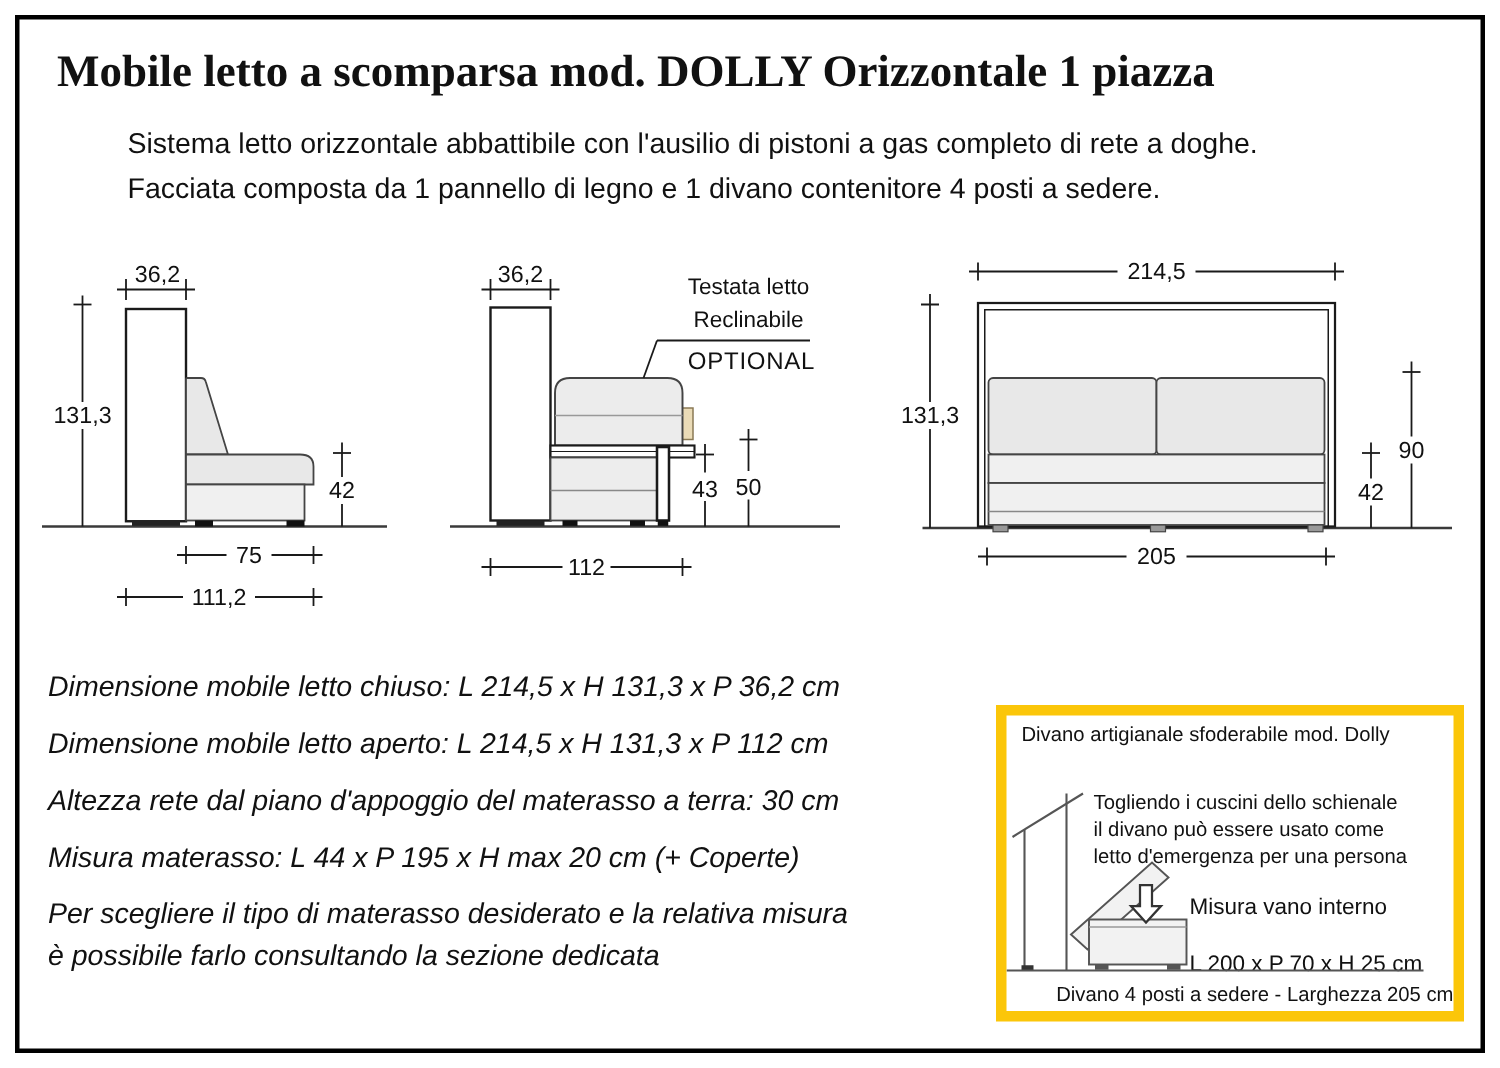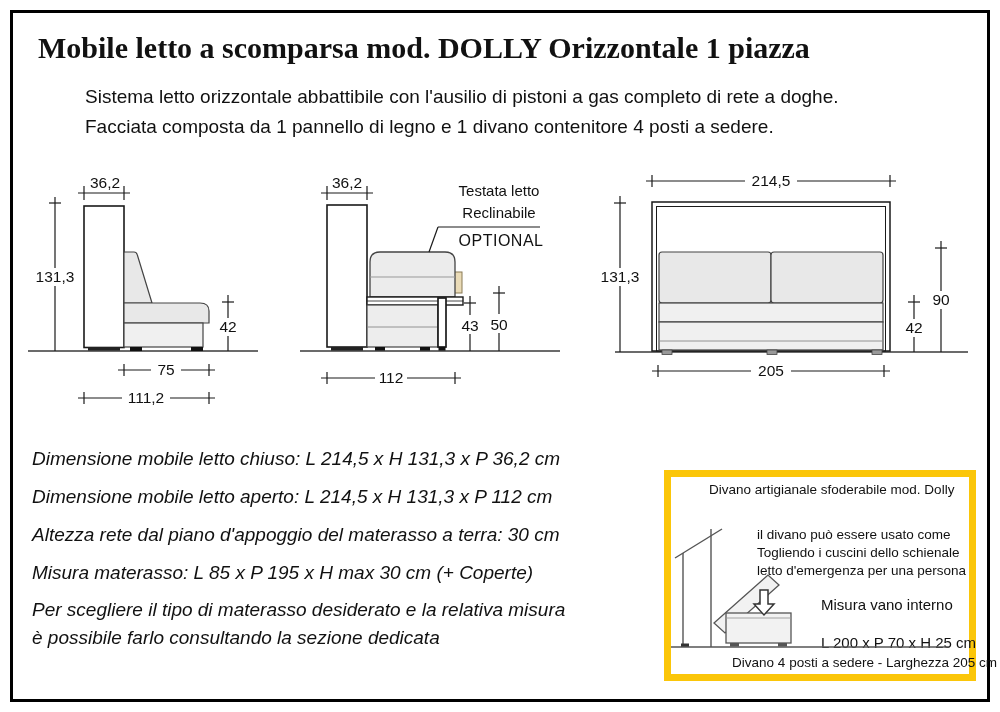--- a/index.html
+++ b/index.html
@@ -16,21 +16,21 @@
   .gln{stroke:#3a3a3a;stroke-width:1.6;fill:none;}
   .panel{fill:#fff;stroke:#1a1a1a;stroke-width:1.6;}
   .cush{fill:#E8E8E8;stroke:#444;stroke-width:1.2;}
   .cushl{fill:#F0F0F0;stroke:#444;stroke-width:1.2;}
   .dtx{font-family:"Liberation Sans",sans-serif;font-size:15.5px;fill:#111;}
   .ntx{font-family:"Liberation Sans",sans-serif;font-size:15px;fill:#111;}
   .otx{font-family:"Liberation Sans",sans-serif;font-size:16px;fill:#111;letter-spacing:.5px;}
   .spec{position:absolute;left:32px;font-size:19px;white-space:nowrap;font-style:italic;}
   .infobox{position:absolute;left:664px;top:470px;width:312px;height:211px;
         box-sizing:border-box;border:7px solid var(--accent-yellow,#FBC609);background:#fff;}
-  .infobox>div{position:absolute;font-size:13.5px;line-height:18px;white-space:nowrap;margin-left:28px;}
+  .infobox>div{position:absolute;font-size:13.5px;line-height:18px;white-space:nowrap;}
   .ib-line1{left:10px;top:4px;}
   .ib-line2{left:10px;top:22px;}
   .ib-note{left:58px;top:49px;}
   .ib-vano-label{left:122px;top:119px;font-size:15px !important;}
   .ib-vano-size{left:122px;top:157px;font-size:15px !important;}
   .ib-footer{left:0;top:177px;width:298px;text-align:right;}
   .ib-sketch{position:absolute;left:0;top:45px;}
   .skln{stroke:#555;stroke-width:1.4;fill:none;}
 </style>
 </head>
@@ -177,29 +177,29 @@
       <line class="dln" x1="73" y1="202" x2="73" y2="214"></line>
       <line class="dln" x1="299" y1="202" x2="299" y2="214"></line>
       <rect x="166" y="199" width="40" height="17" fill="#fff"></rect>
       <text class="dtx" x="186" y="213" text-anchor="middle">205</text>
     </g>
   </svg>
 
   <div class="spec" style="top:448px">Dimensione mobile letto chiuso: L 214,5 x H 131,3 x P 36,2 cm</div>
   <div class="spec" style="top:486px">Dimensione mobile letto aperto: L 214,5 x H 131,3 x P 112 cm</div>
   <div class="spec" style="top:524px">Altezza rete dal piano d'appoggio del materasso a terra: 30 cm</div>
-  <div class="spec" style="top:562px">Misura materasso: L 85 x P 195 x H max 30 cm (+ Coperte)</div>
+  <div class="spec" style="top:562px">Misura materasso: L 44 x P 195 x H max 20 cm (+ Coperte)</div>
   <div class="spec" style="top:599px">Per scegliere il tipo di materasso desiderato e la relativa misura</div>
   <div class="spec" style="top:627px">è possibile farlo consultando la sezione dedicata</div>
 
   <div class="infobox">
     <div class="ib-line1">Divano artigianale sfoderabile mod. Dolly</div>
     <div class="ib-note">
+      <div>Togliendo i cuscini dello schienale</div>
       <div>il divano può essere usato come</div>
-      <div>Togliendo i cuscini dello schienale</div>
       <div>letto d'emergenza per una persona</div>
     </div>
     <div class="ib-vano-label">Misura vano interno</div>
     <div class="ib-vano-size">L 200 x P 70 x H 25 cm</div>
     <svg class="ib-sketch" width="296" height="132" viewBox="0 0 296 132">
       <line class="skln" x1="40" y1="7" x2="40" y2="125"></line>
       <line class="skln" x1="12" y1="31" x2="12" y2="125"></line>
       <line class="skln" x1="4" y1="36" x2="51" y2="7"></line>
       <rect x="10" y="121.5" width="8" height="3.5" fill="#333"></rect>
       <polygon points="43,101 97,53 108,63 54,111" fill="#F2F2F2" stroke="#555" stroke-width="1.3"></polygon>

